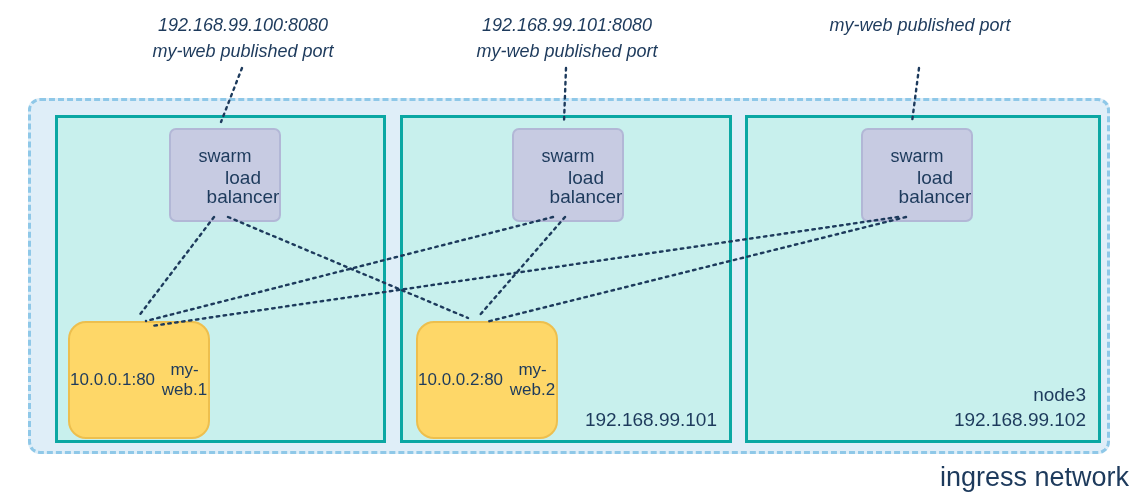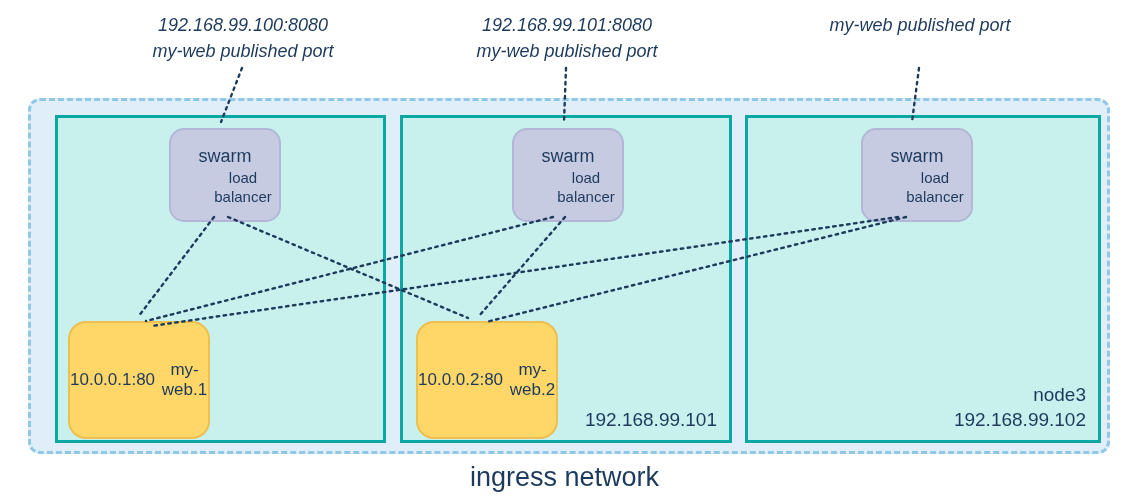--- a/index.html
+++ b/index.html
@@ -23,42 +23,42 @@
     border-radius:12px;}
 
   .node{position:absolute;top:14px;height:328px;background:var(--node-bg);
     border:3px solid var(--node-border);}
   #node-0{left:24px;width:331px;}
   #node-1{left:369px;width:332px;}
   #node-2{left:714px;width:356px;}
 
   .lb{position:absolute;top:10px;width:112px;height:94px;
     background:var(--lb-bg);border:2px solid var(--lb-border);
-    border-radius:15px;display:flex;flex-direction:column;
+    border-radius:7px;display:flex;flex-direction:column;
     align-items:center;justify-content:center;text-align:center;}
   #node-0 .lb{left:111px;} #node-1 .lb{left:109px;} #node-2 .lb{left:113px;}
   .lb-l1{font-size:18px;line-height:24px;}
-  .lb-l2,.lb-l3{font-size:15px;line-height:19px;padding-left:36px;}
+  .lb-l2,.lb-l3{font-size:19px;line-height:19px;padding-left:36px;}
 
   .task{position:absolute;left:10px;top:203px;width:142px;height:118px;
     background:var(--task-bg);border:2px solid var(--task-border);
     border-radius:18px;display:flex;flex-direction:row;
     align-items:center;justify-content:center;text-align:center;gap:6px;}
   #node-1 .task{left:13px;}
   .task div{font-size:17px;line-height:20px;}
 
   .node-label{position:absolute;right:12px;bottom:8px;text-align:right;
     font-size:19px;line-height:25px;}
 
   .connectors{position:absolute;left:0;top:0;width:1129px;height:503px;
     pointer-events:none;}
   .connectors line{stroke:var(--connector);stroke-width:2.4;
     stroke-dasharray:2.5 4.5;stroke-linecap:round;fill:none;}
 
-  .caption{position:absolute;left:0;right:0;top:462px;text-align:center;
+  .caption{position:absolute;left:0;right:0;top:462px;text-align:right;
     font-size:27px;color:var(--text);}
 </style>
 </head>
 <body>
 
 <div class="canvas">
 
   <div class="pub-label" id="pub-0">
     <div>192.168.99.100:8080</div>
     <div>my-web published port</div>

